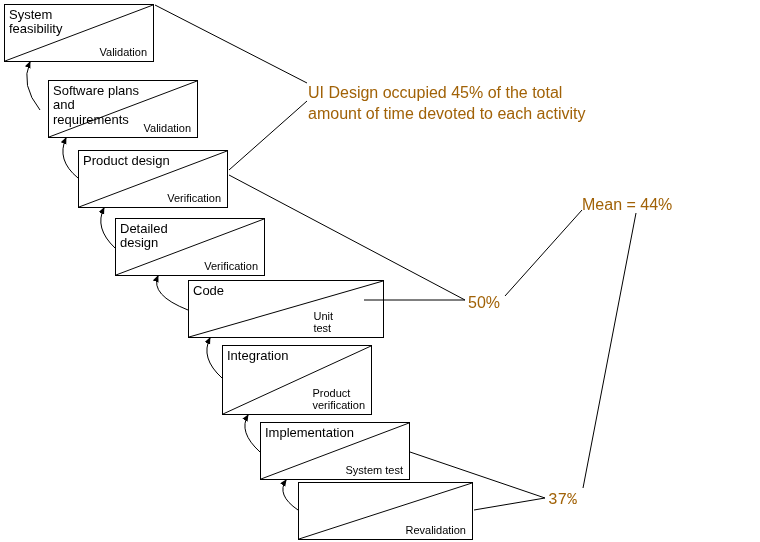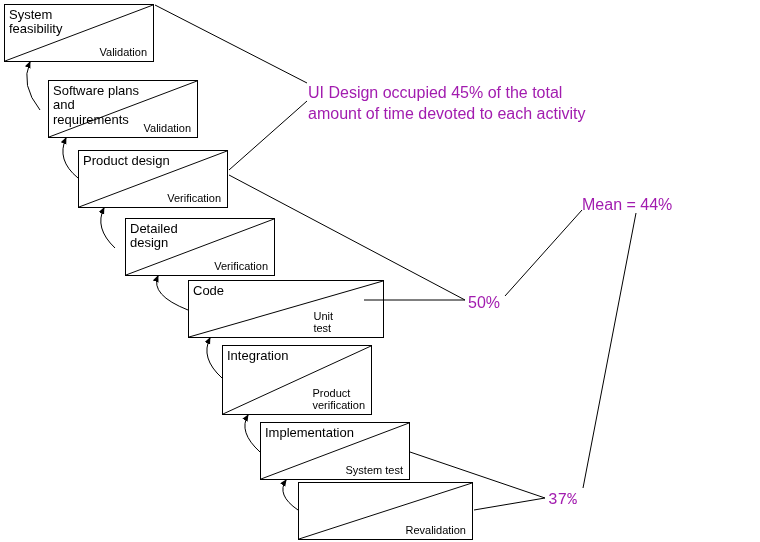--- a/index.html
+++ b/index.html
@@ -38,21 +38,21 @@
       bottom: 3px;
       right: 6px;
       font-size: 11px;
       line-height: 1.1;
       text-align: left;
     }
     .annotation {
       position: absolute;
       font-size: 16px;
       line-height: 1.3;
-      color: #a21caf;
+      color: #a16207;
     }
     .annotation-small {
       font-size: 16px;
     }
     svg.overlay {
       position: absolute;
       top: 0;
       left: 0;
       width: 760px;
       height: 542px;
@@ -79,21 +79,21 @@
 </div>
 
 <div class="stage-box" style="left:78px; top:150px;">
   <svg class="stage-diagonal" viewBox="0 0 150 58" preserveAspectRatio="none">
       <line x1="0" y1="58" x2="150" y2="0" stroke="black" stroke-width="1"></line>
     </svg>
   <div class="stage-top-label">Product design</div>
   <div class="stage-bottom-label">Verification</div>
 </div>
 
-<div class="stage-box" style="left:125px; top:218px;">
+<div class="stage-box" style="left:115px; top:218px;">
   <svg class="stage-diagonal" viewBox="0 0 150 58" preserveAspectRatio="none">
       <line x1="0" y1="58" x2="150" y2="0" stroke="black" stroke-width="1"></line>
     </svg>
   <div class="stage-top-label">Detailed<br>design</div>
   <div class="stage-bottom-label">Verification</div>
 </div>
 
 <div class="stage-box" style="left:188px; top:280px; width:196px;">
   <svg class="stage-diagonal" viewBox="0 0 175 58" preserveAspectRatio="none">
       <line x1="0" y1="58" x2="175" y2="0" stroke="black" stroke-width="1"></line>

